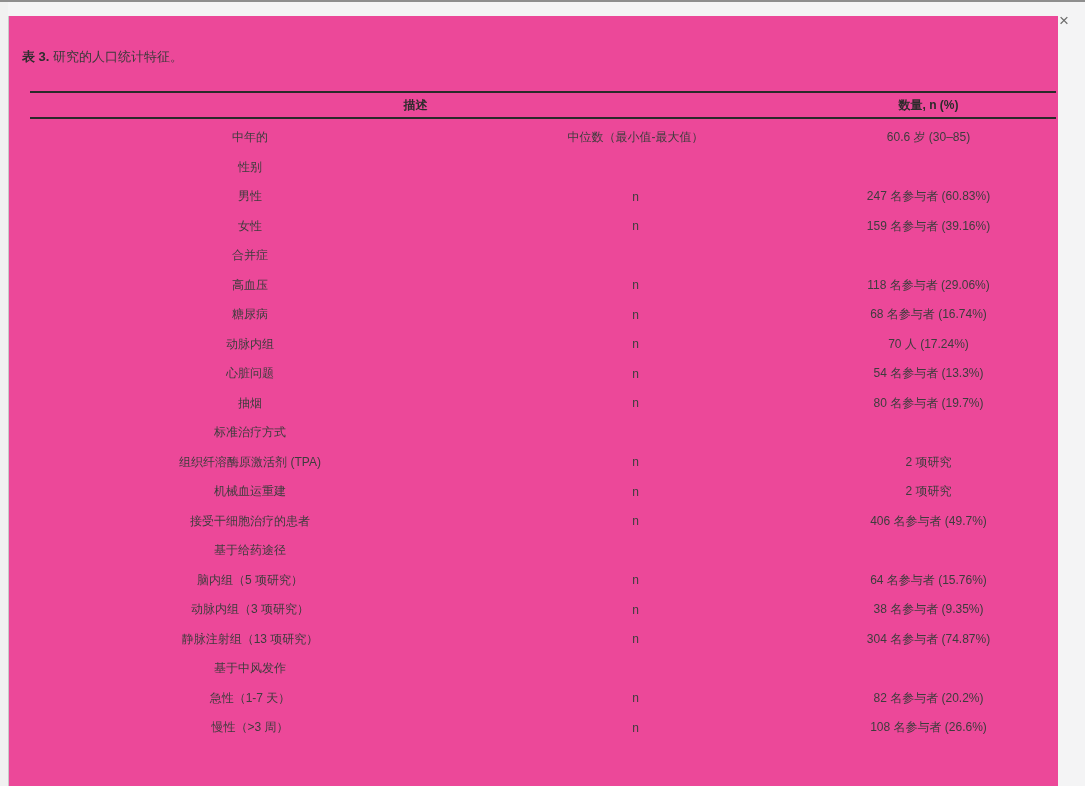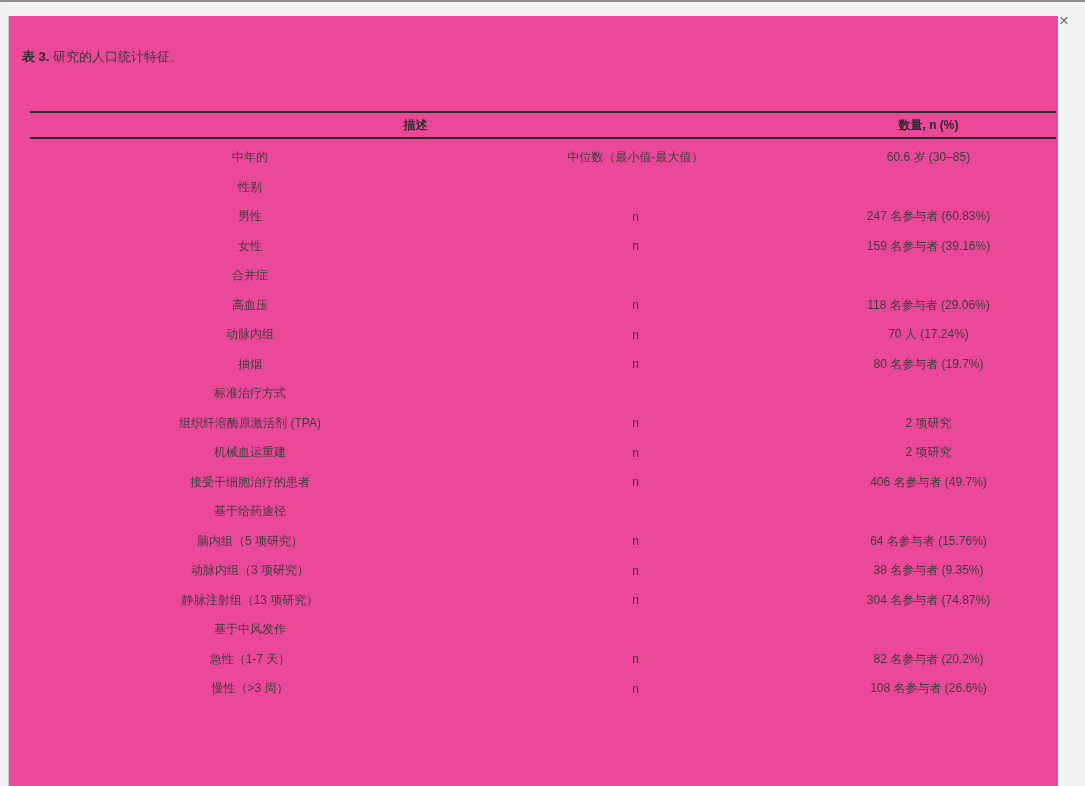--- a/index.html
+++ b/index.html
@@ -24,21 +24,21 @@
     cursor:pointer;user-select:none;
   }
   .title{
     position:absolute;left:13px;top:32px;
     font-size:13px;color:#3a3a3a;white-space:nowrap;
   }
   .title b{font-weight:bold;color:#2e2e2e;}
   table.demo{
     position:absolute;left:21px;top:75px;width:1026px;
     border-collapse:collapse;table-layout:fixed;
-    font-size:12px;color:#3d3d3d;margin-top:20px;
+    font-size:12px;color:#3d3d3d;
   }
   table.demo col.c1{width:440px;}
   table.demo col.c2{width:331px;}
   table.demo col.c3{width:255px;}
   table.demo thead th{
     border-top:2px solid #2a2a2a;
     border-bottom:2px solid #2a2a2a;
     height:24px;padding:0;
     font-weight:bold;font-size:12px;color:#2b2b2b;
     text-align:center;vertical-align:middle;
@@ -100,23 +100,33 @@
           <td>合并症</td>
           <td></td>
           <td></td>
         </tr>
         <tr>
           <td>高血压</td>
           <td>n</td>
           <td>118 名参与者 (29.06%)</td>
         </tr>
         <tr>
+          <td>糖尿病</td>
+          <td>n</td>
+          <td>68 名参与者 (16.74%)</td>
+        </tr>
+        <tr>
           <td>动脉内组</td>
           <td>n</td>
           <td>70 人 (17.24%)</td>
+        </tr>
+        <tr>
+          <td>心脏问题</td>
+          <td>n</td>
+          <td>54 名参与者 (13.3%)</td>
         </tr>
         <tr>
           <td>抽烟</td>
           <td>n</td>
           <td>80 名参与者 (19.7%)</td>
         </tr>
         <tr>
           <td>标准治疗方式</td>
           <td></td>
           <td></td>

